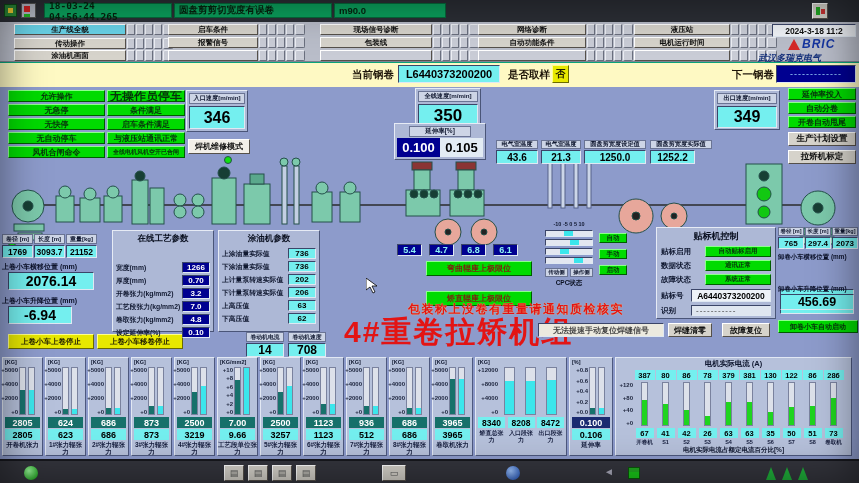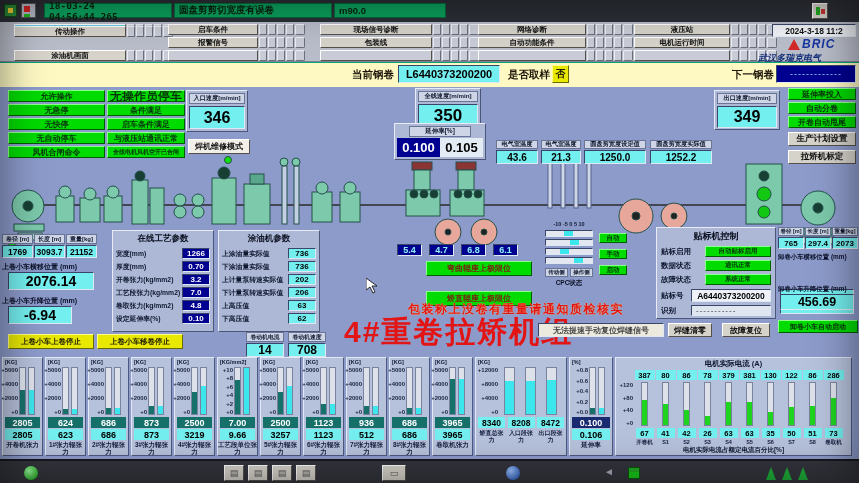--- a/index.html
+++ b/index.html
@@ -61,21 +61,21 @@
   <div class="menubar">
     <div id="menu-groups">
         <div class="mrow" style="left: 14px; top: 2px;">
           <div class="btn mbtn active" style="width: 112px;">生产线全貌</div>
           <div class="mcell"></div>
           <div class="mcell"></div>
           <div class="mcell"></div>
           <div class="mcell"></div>
           <div class="mcell" style="width: 10px; border-radius: 2px;"></div>
         </div>
-        <div class="mrow" style="left: 14px; top: 4px; justify-content: center;">
+        <div class="mrow" style="left: 14px; top: 16px; justify-content: center;">
           <div class="btn mbtn" style="width: 112px;">传动操作</div>
           <div class="mcell"></div>
           <div class="mcell"></div>
           <div class="mcell"></div>
           <div class="mcell"></div>
           <div class="mcell" style="width: 10px; border-radius: 2px;"></div>
         </div>
         <div class="mrow" style="left: 14px; top: 28px;">
           <div class="btn mbtn" style="width: 112px;">涂油机画面</div>
           <div class="mcell"></div>
@@ -307,21 +307,21 @@
   </div>
 
   <div id="temps">
       <div class="abs wlbl" style="left: 496px; top: 140px; width: 42px; height: 9px; font-size: 6.2px; font-weight: bold;">电气室温度</div>
       <div class="abs cy" style="left: 496px; top: 150px; width: 42px; height: 14px; font-size: 10px;">43.6</div>
       <div class="abs wlbl" style="left: 541px; top: 140px; width: 40px; height: 9px; font-size: 6.2px; font-weight: bold;">电气室温度</div>
       <div class="abs cy" style="left: 541px; top: 150px; width: 40px; height: 14px; font-size: 10px;">21.3</div>
       <div class="abs wlbl" style="left: 584px; top: 140px; width: 62px; height: 9px; font-size: 6.2px; font-weight: bold;">圆盘剪宽度设定值</div>
       <div class="abs cy" style="left: 584px; top: 150px; width: 62px; height: 14px; font-size: 10px;">1250.0</div>
       <div class="abs wlbl" style="left: 650px; top: 140px; width: 62px; height: 9px; font-size: 6.2px; font-weight: bold;">圆盘剪宽度实际值</div>
-      <div class="abs cy" style="left: 650px; top: 150px; width: 62px; height: 14px; font-size: 10px;">1252.2</div>
+      <div class="abs cy" style="left: 650px; top: 150px; width: 45px; height: 14px; font-size: 10px;">1252.2</div>
     </div>
   <div id="action-buttons">
       <div class="abs gb" style="left: 788px; top: 88px; width: 68px; height: 12px; font-size: 8px;">延伸率投入</div>
       <div class="abs gb" style="left: 788px; top: 102px; width: 68px; height: 12px; font-size: 8px;">自动分卷</div>
       <div class="abs gb" style="left: 788px; top: 116px; width: 68px; height: 12px; font-size: 8px;">开卷自动甩尾</div>
       <div class="abs btn" style="left: 788px; top: 132px; width: 68px; height: 14px; font-size: 8.5px; font-weight: bold;">生产计划设置</div>
       <div class="abs btn" style="left: 788px; top: 150px; width: 68px; height: 14px; font-size: 8.5px; font-weight: bold;">拉矫机标定</div>
     </div>
 
   <div id="entry-coil" class="abs" style="left:2px;top:234px;width:100px;height:124px;">
@@ -335,21 +335,21 @@
       <div class="abs cy" style="left: 6px; top: 38px; width: 86px; height: 18px; font-size: 14px;">2076.14</div>
       <div class="abs" style="left: 0px; top: 62px; width: 100%; font-size: 7px; font-weight: bold; color: rgb(10, 16, 40);">上卷小车升降位置 (mm)</div>
       <div class="abs cy" style="left: 6px; top: 72px; width: 64px; height: 18px; font-size: 14px;">-6.94</div>
     </div>
   <div id="entry-coil-buttons">
       <div class="abs yb" style="left: 8px; top: 334px; width: 86px; height: 15px; font-size: 7.5px;">上卷小车上卷停止</div>
       <div class="abs yb" style="left: 97px; top: 334px; width: 86px; height: 15px; font-size: 7.5px;">上卷小车移卷停止</div>
     </div>
 
   <div id="process-params" class="abs panel" style="left:112px;top:230px;width:102px;height:102px;padding:2px 3px;">
-      <div style="text-align: center; font-size: 8.5px; font-weight: bold; color: rgb(10, 16, 32); margin-bottom: 2px;">在线工艺参数</div>
+      <div style="text-align: center; font-size: 8.5px; font-weight: bold; color: rgb(10, 16, 32); margin-bottom: 16px;">在线工艺参数</div>
       <div class="flex" style="height: 13px;">
         <div style="flex: 1 1 0%; font-size: 6.8px; color: rgb(16, 24, 48); font-weight: bold;">宽度(mm)</div>
         <div class="nv sk" style="width: 28px; height: 11px; font-size: 8px; font-weight: bold; display: flex; align-items: center; justify-content: center;">1266</div>
       </div>
       <div class="flex" style="height: 13px;">
         <div style="flex: 1 1 0%; font-size: 6.8px; color: rgb(16, 24, 48); font-weight: bold;">厚度(mm)</div>
         <div class="nv sk" style="width: 28px; height: 11px; font-size: 8px; font-weight: bold; display: flex; align-items: center; justify-content: center;">0.70</div>
       </div>
       <div class="flex" style="height: 13px;">
         <div style="flex: 1 1 0%; font-size: 6.8px; color: rgb(16, 24, 48); font-weight: bold;">开卷张力(kg/mm2)</div>

